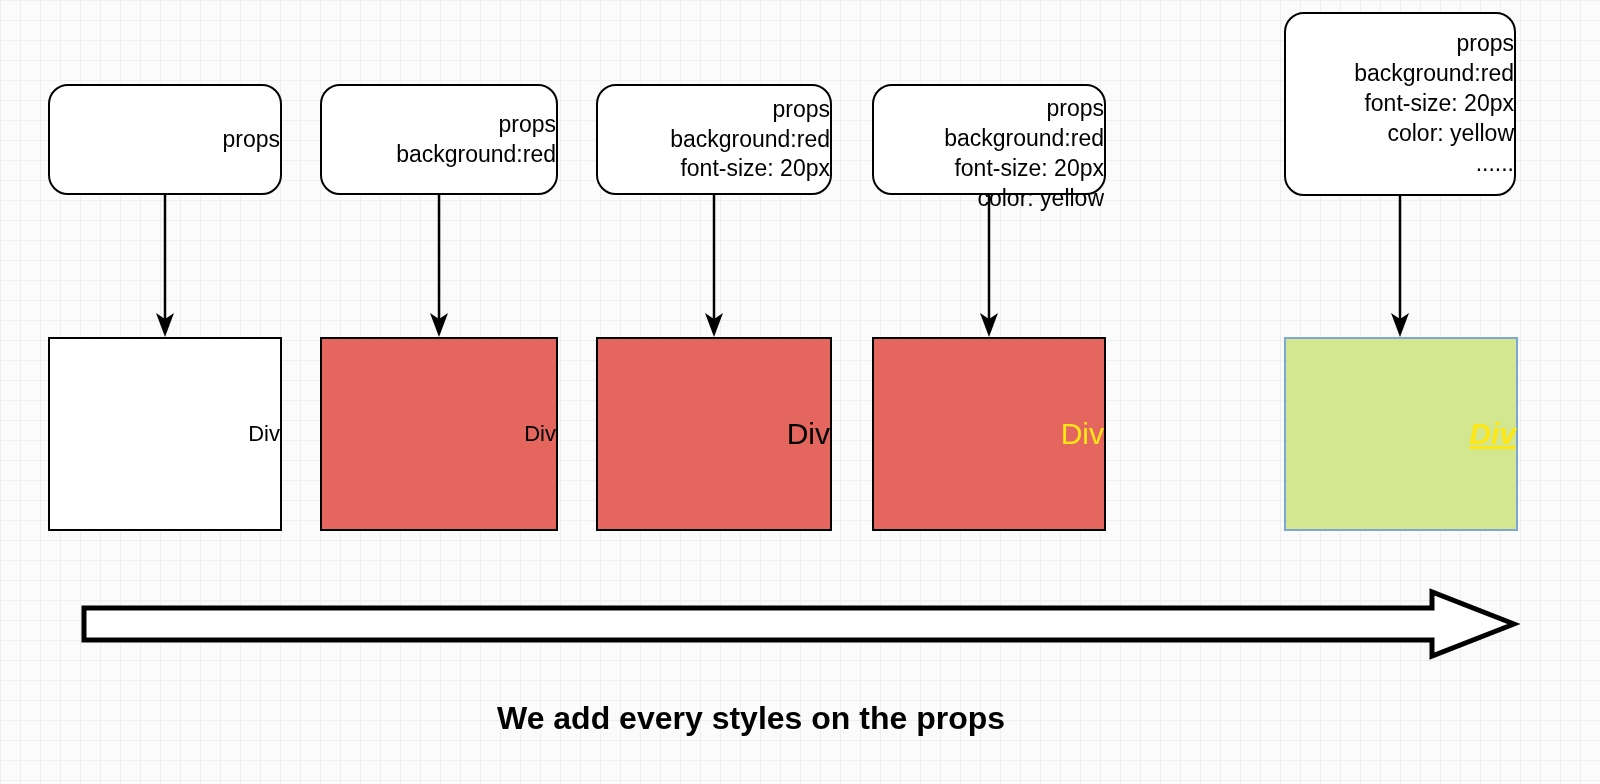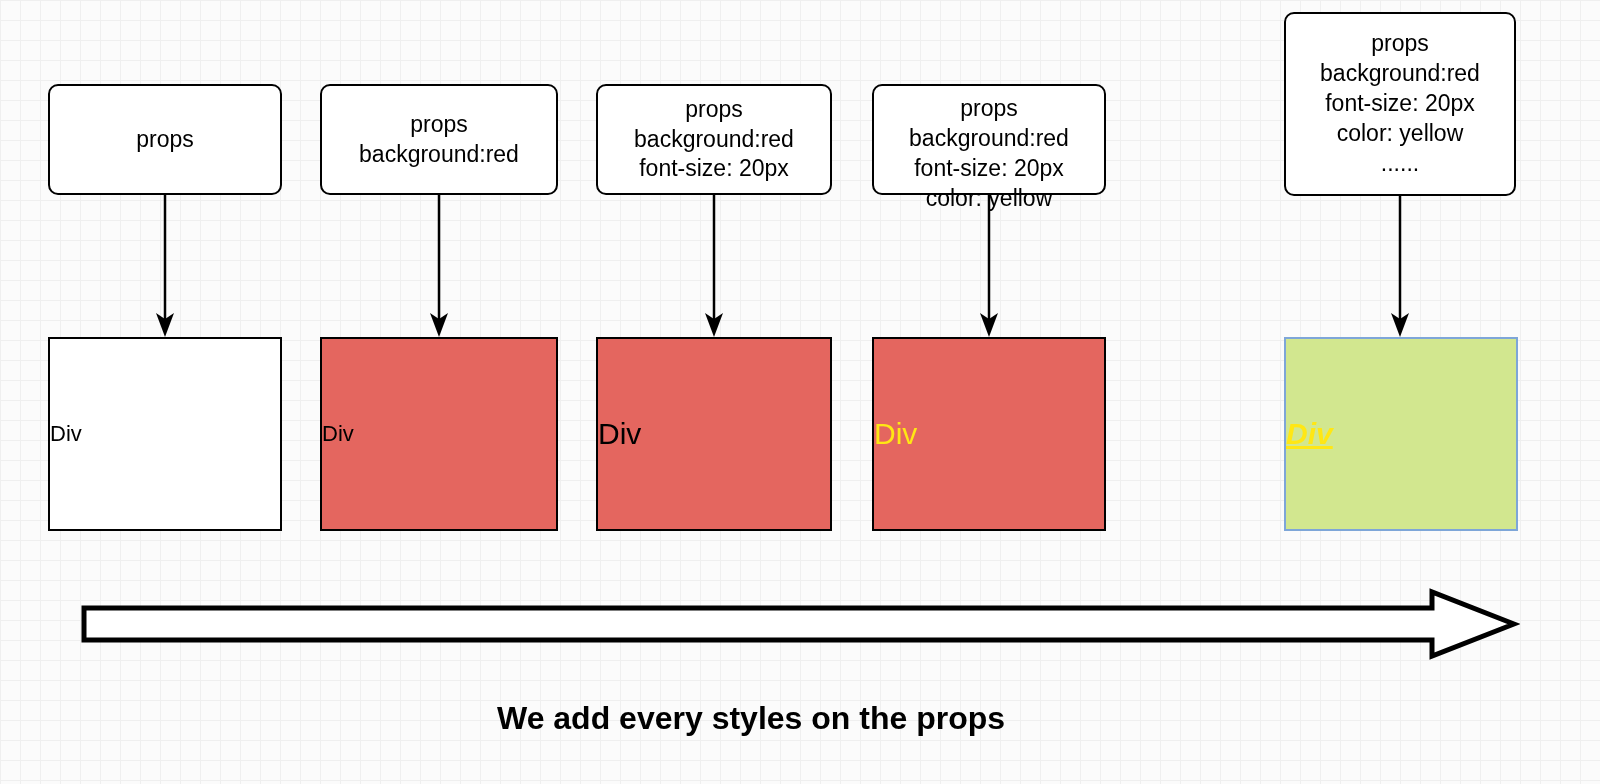--- a/index.html
+++ b/index.html
@@ -21,48 +21,48 @@
     background-position: 0 1px, 1px 0, 0 1px, 1px 0;
     overflow: hidden;
     font-family: "Liberation Sans", sans-serif;
   }
 
   
   .props-box {
     position: absolute;
     box-sizing: border-box;
     border: 2px solid #000000;
-    border-radius: 10px;
+    border-radius: 20px;
     background: #ffffff;
     color: #000000;
     text-align: center;
     line-height: 1.30;
     font-size: 23px;
     display: flex;
     flex-direction: column;
     justify-content: center;
-    align-items: center;
+    align-items: flex-end;
     white-space: nowrap;
   }
   .props-box .line { display: block; }
   .props-box.overflow {
     justify-content: flex-start;
     padding-top: 8px;
     overflow: visible;
   }
 
   
   .div-box {
     position: absolute;
     box-sizing: border-box;
     border: 2px solid #000000;
     background: #ffffff;
     display: flex;
     align-items: center;
-    justify-content: flex-start;
+    justify-content: flex-end;
     color: #000000;
     font-size: 22px;
   }
   .div-box.red   { background: #e4665f; }
   .div-box.green {
     background: #d2e78f;
     border: 2px solid #7ea6d8;
   }
   .div-box.yellow-text { color: #ffe714; }
   .div-box.big   { font-size: 30px; }

